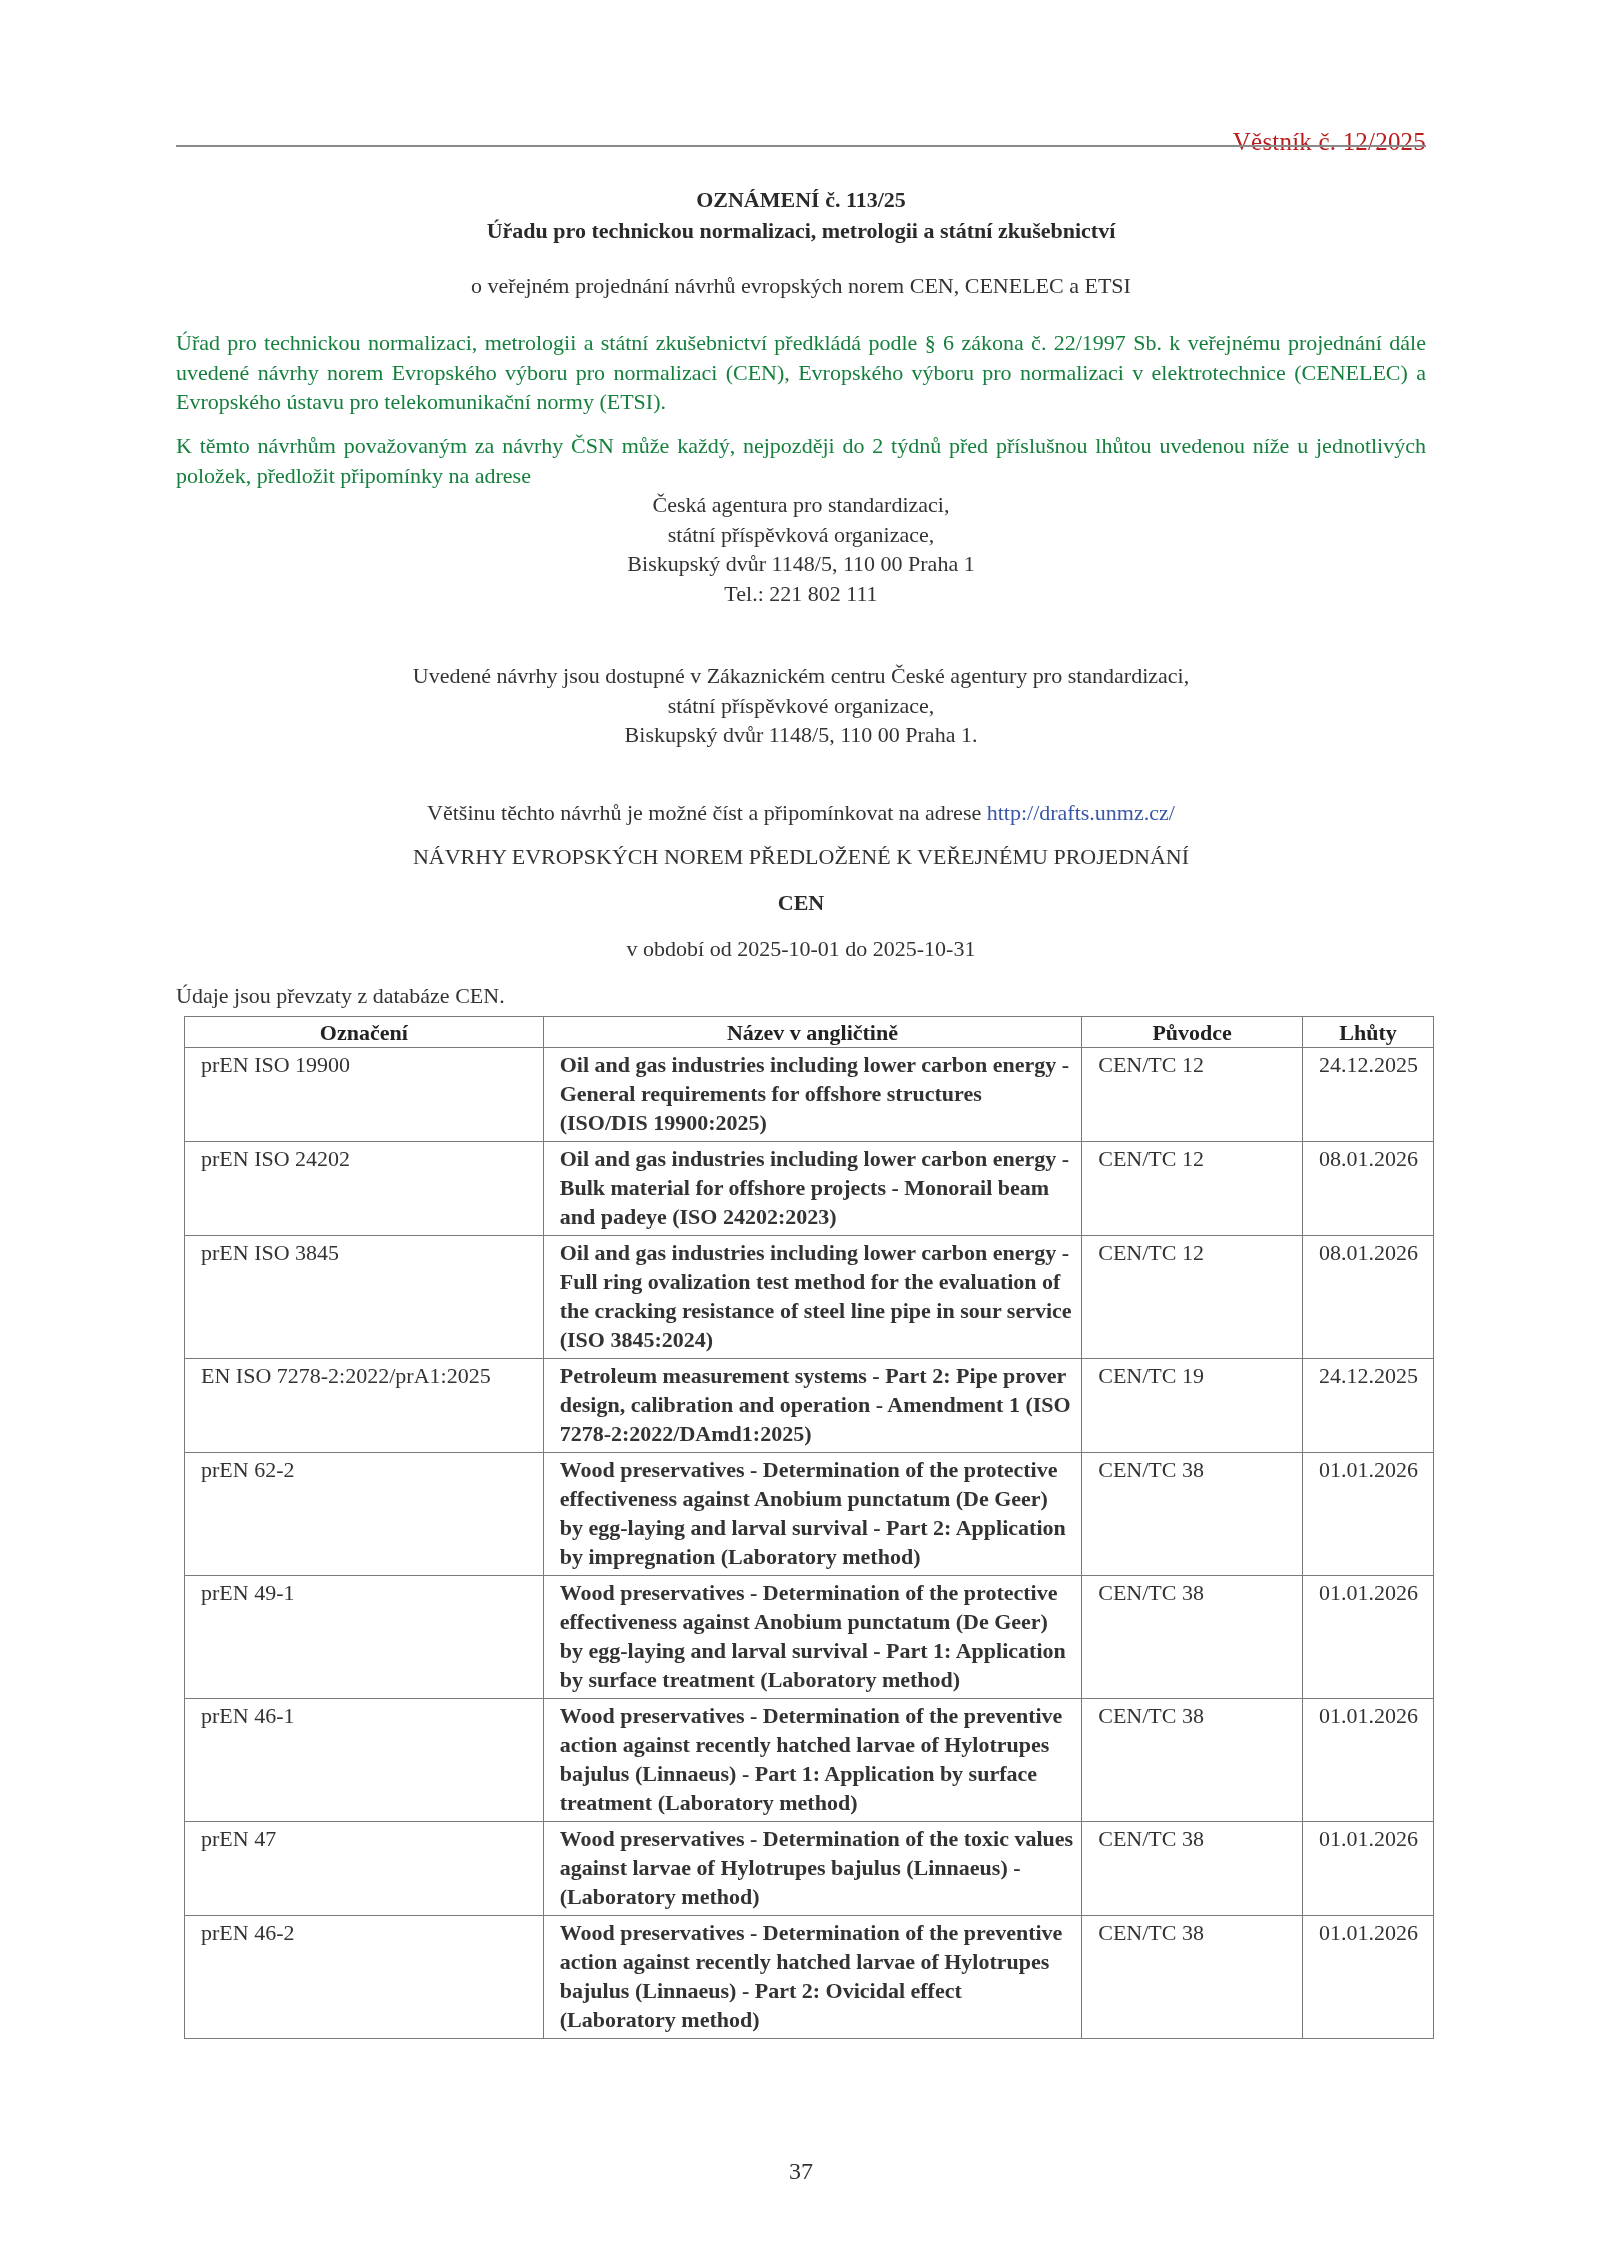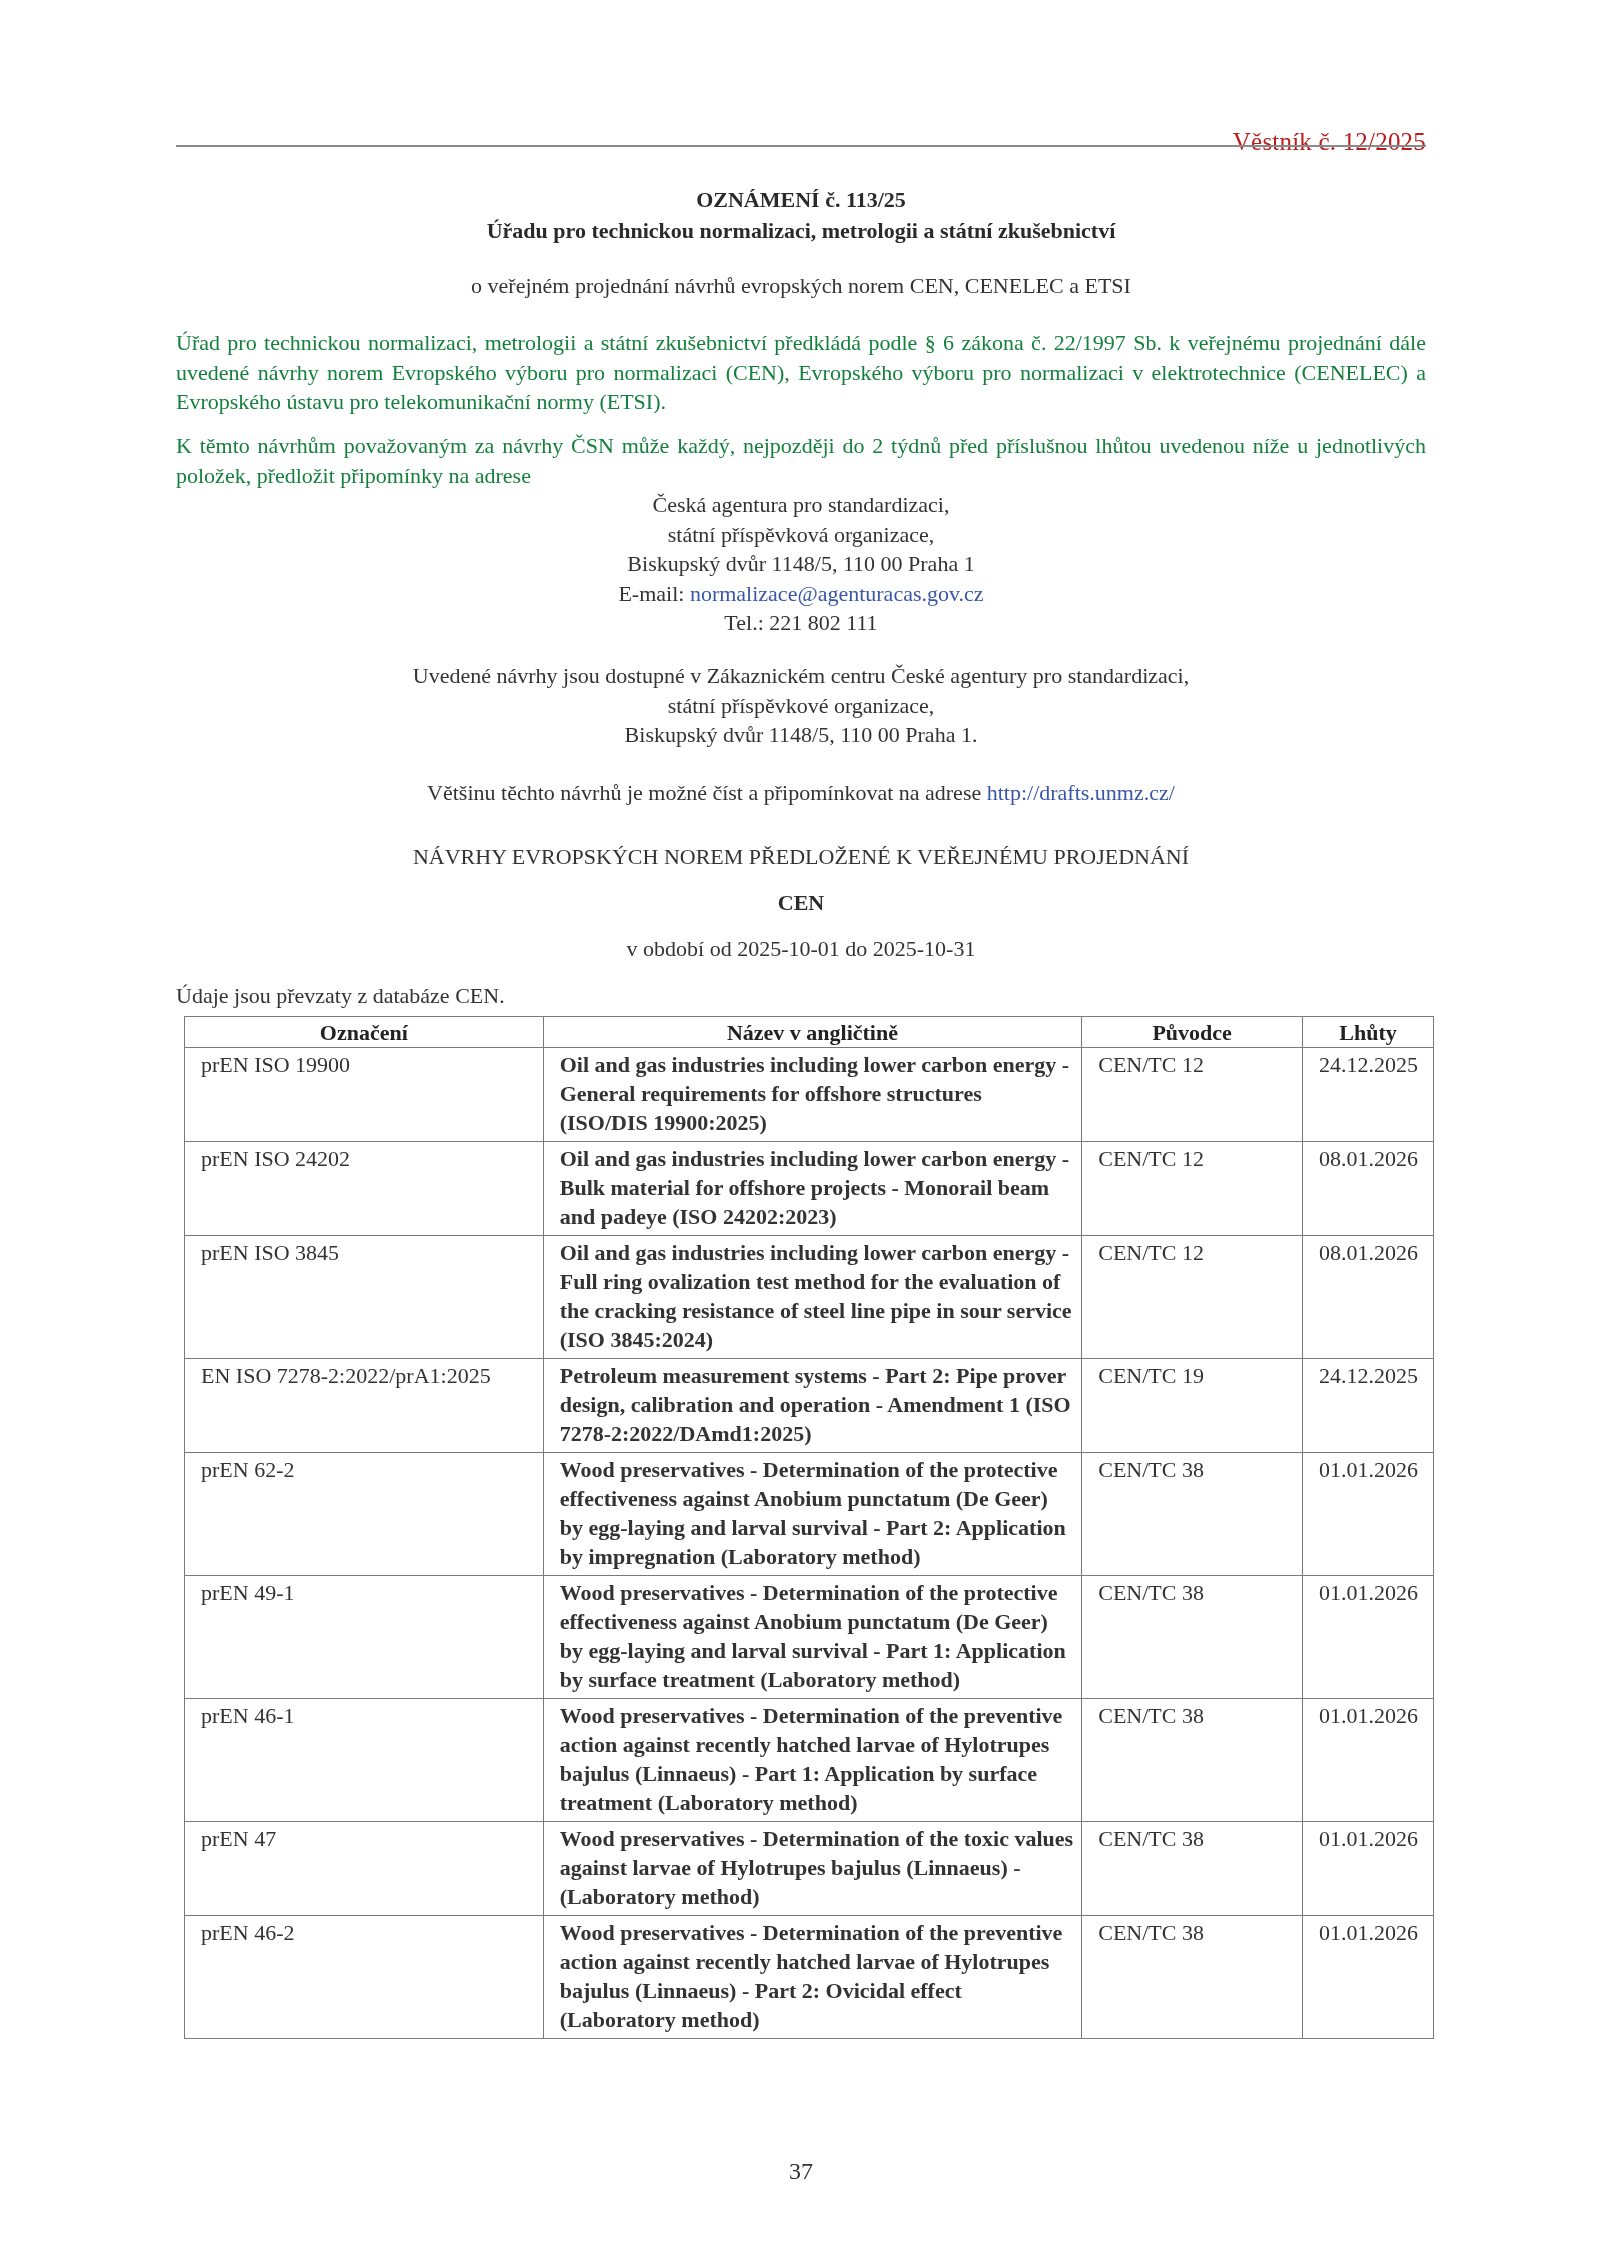--- a/index.html
+++ b/index.html
@@ -73,21 +73,21 @@
       position: absolute;
       left: 0;
       width: 1250px;
       text-align: center;
       font-size: 22px;
       line-height: 29.5px;
       color: #333;
     }
     .address { top: 490px; }
     .availability { top: 661px; }
-    .drafts-line { top: 778px; }
+    .drafts-line { top: 798px; }
     .section-heading { top: 842px; }
     .cen-heading { top: 888px; font-weight: bold; color: #2a2a2a; }
     .period { top: 934px; }
     .source-note {
       position: absolute;
       left: 0;
       top: 983px;
       font-size: 22px;
       color: #333;
     }
@@ -153,21 +153,20 @@
 
   <div class="subtitle">o veřejném projednání návrhů evropských norem CEN, CENELEC a ETSI</div>
 
   <div class="para para1">Úřad pro technickou normalizaci, metrologii a státní zkušebnictví předkládá podle § 6 zákona č. 22/1997 Sb. k veřejnému projednání dále uvedené návrhy norem Evropského výboru pro normalizaci (CEN), Evropského výboru pro normalizaci v elektrotechnice (CENELEC) a Evropského ústavu pro telekomunikační normy (ETSI).</div>
   <div class="para para2">K těmto návrhům považovaným za návrhy ČSN může každý, nejpozději do 2 týdnů před příslušnou lhůtou uvedenou níže u jednotlivých položek, předložit připomínky na adrese</div>
 
   <div class="center-block address">
     <div>Česká agentura pro standardizaci,</div>
     <div>státní příspěvková organizace,</div>
     <div>Biskupský dvůr 1148/5, 110 00  Praha 1</div>
-    <div><span>E-mail: </span><a class="link">normalizace@agenturacas.gov.cz</a></div>
     <div>Tel.: 221 802 111</div>
   </div>
 
   <div class="center-block availability">
     <div>Uvedené návrhy jsou dostupné v Zákaznickém centru České agentury pro standardizaci,</div>
     <div>státní příspěvkové organizace,</div>
     <div>Biskupský dvůr 1148/5, 110 00  Praha 1.</div>
   </div>
 
   <div class="center-block drafts-line">

